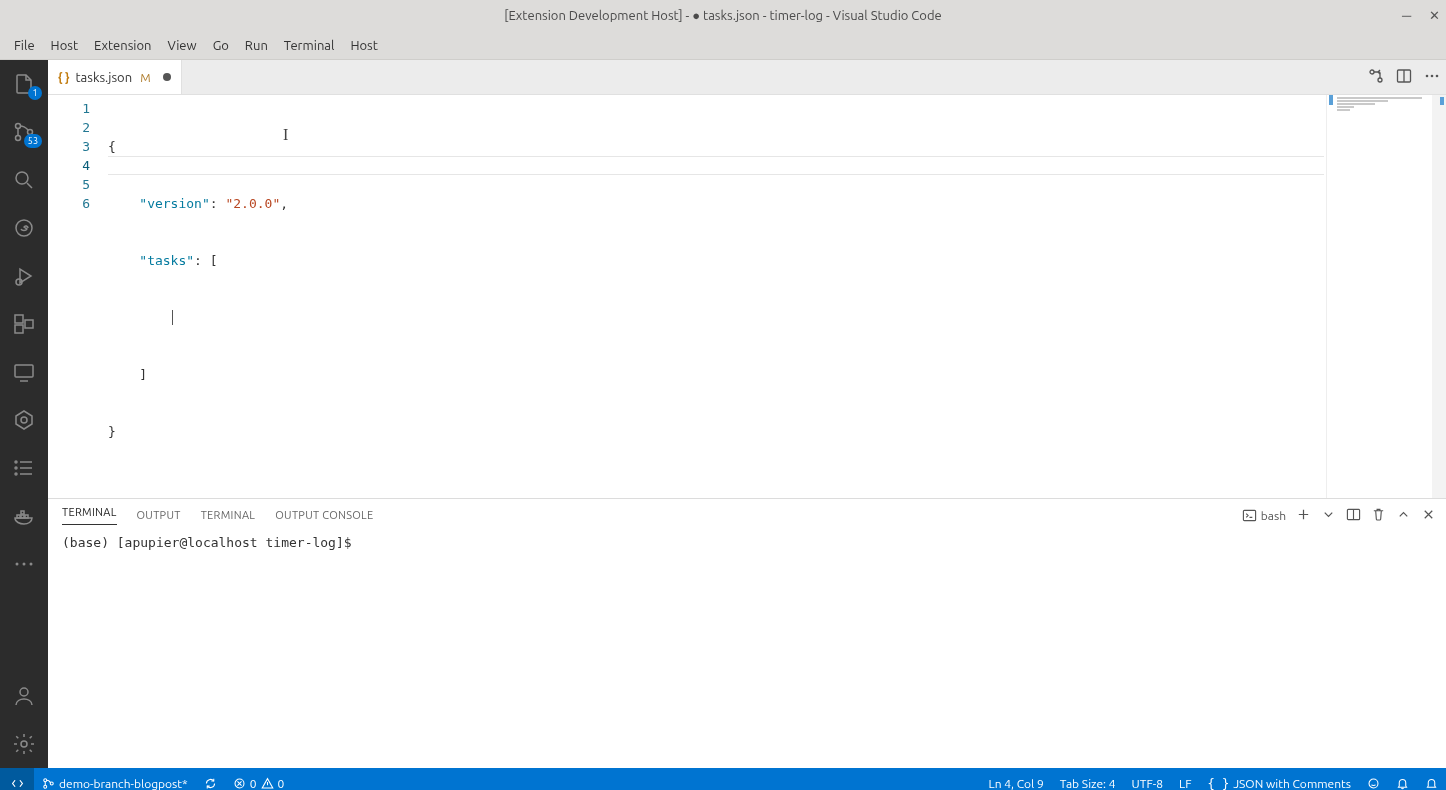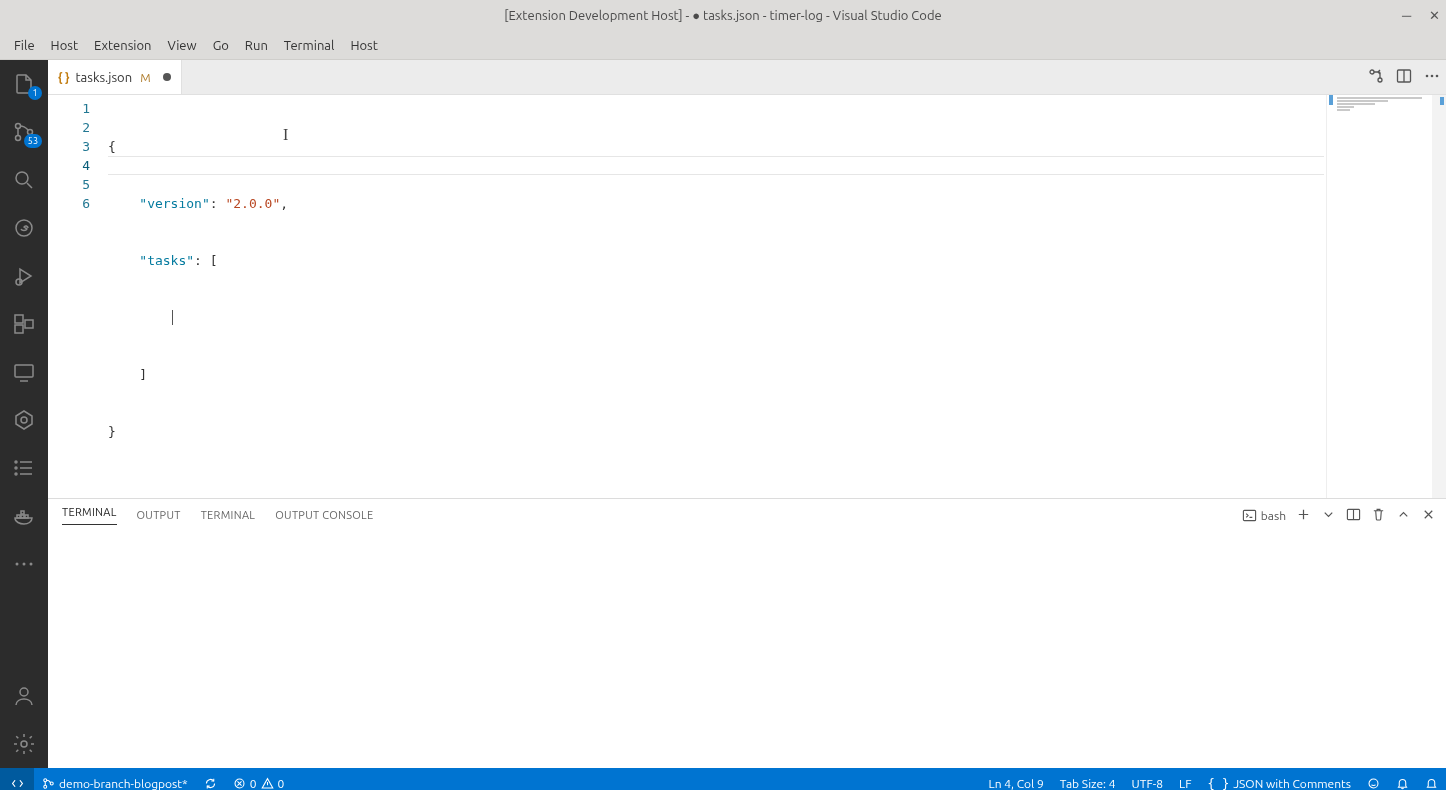--- a/index.html
+++ b/index.html
@@ -288,20 +288,23 @@
                   <path d="M3 4h10M6.5 4V2.5h3V4M5 4l.7 9a1 1 0 0 0 1 .9h2.6a1 1 0 0 0 1-.9L11 4"></path>
                 </svg></span>
             <span><svg viewBox="0 0 16 16" stroke="currentColor" stroke-width="1.3" fill="none">
                   <path d="m4 10 4-4 4 4"></path>
                 </svg></span>
             <span><svg viewBox="0 0 16 16" stroke="currentColor" stroke-width="1.3">
                   <path d="M4 4l8 8M12 4l-8 8"></path>
                 </svg></span>
           </div>
         </div>
+        <div class="terminal-body">
+          <span>(base) [apupier@localhost timer-log]$ </span>
+        </div>
       </div>
     </div>
   </div>
 </div>
 
 <div class="statusbar">
   <div class="sb-left">
     <div class="sb-item sb-remote">
       <svg viewBox="0 0 16 16" fill="none" stroke="#fff" stroke-width="1.5">
           <path d="m5 4-3 4 3 4M11 4l3 4-3 4"></path>

